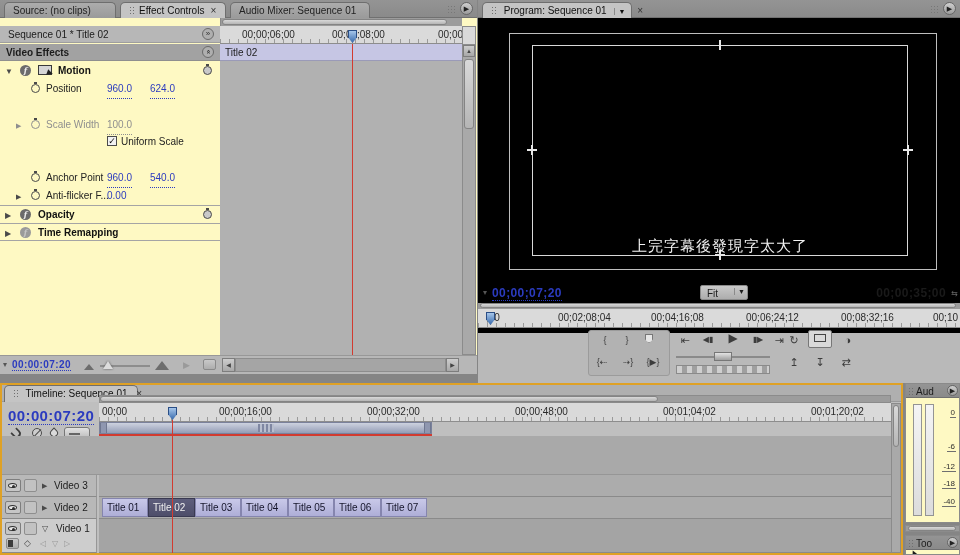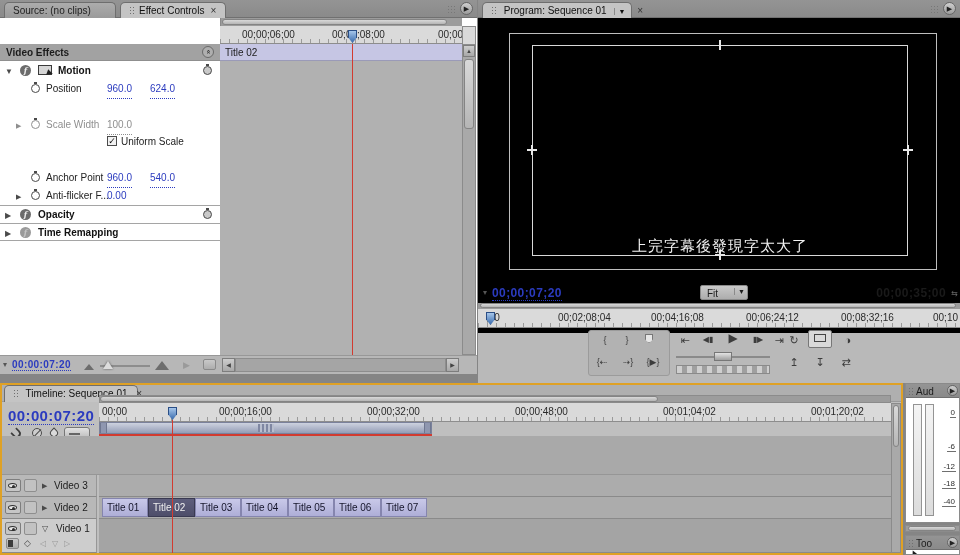--- a/index.html
+++ b/index.html
@@ -1,20 +1,20 @@
 <!DOCTYPE html>
 <html><head>
 <meta charset="utf-8">
 <style>
   html,body{margin:0;padding:0;background:#6F6F6F;}
   *{box-sizing:border-box;font-family:"Liberation Sans","DejaVu Sans",sans-serif;}
   #app{position:relative;width:960px;height:555px;background:#858585;overflow:hidden;font-size:10px;color:#1c1c1c;}
   .r{position:absolute;}
   
-  .panel{background:#ffffff;}
+  .panel{background:#fef9c3;}
   .tabbar{background:linear-gradient(#949494,#8A8A8A);border-bottom:1px solid #707070;}
   .tab{position:absolute;top:2px;height:16px;padding:2px 8px 0 8px;border:1px solid #6E6E6E;border-bottom:none;
        border-radius:5px 5px 0 0;background:linear-gradient(#ACACAC,#9A9A9A);white-space:nowrap;color:#222;}
   .tab.active{background:#C4C4C4;color:#111;}
   .tab .x{margin-left:6px;font-size:10px;color:#333;}
   .grip{display:inline-block;width:6px;height:9px;margin-right:4px;vertical-align:-1px;
         background:radial-gradient(#6f6f6f 34%,transparent 36%) 0 0/3px 3px;}
   .pmenu{position:absolute;width:13px;height:13px;border-radius:50%;background:linear-gradient(#CFCFCF,#9C9C9C);
         border:1px solid #666;color:#222;font-size:7px;line-height:11px;text-align:center;}
   .pgrip{position:absolute;width:10px;height:8px;background:radial-gradient(#777 30%,transparent 34%) 0 0/3px 3px;}
@@ -83,24 +83,29 @@
 </style>
 </head>
 <body>
 
 <div id="app">
 
   <div class="r panel" style="left:0;top:0;width:477px;height:374px;">
     <div class="r tabbar" style="left:0;top:0;width:477px;height:18px;">
       <div class="tab" style="left:4px;width:112px;"><span>Source: (no clips)</span></div>
       <div class="tab active" style="left:120px;width:106px;"><span class="grip"></span><span>Effect Controls</span><span class="x">×</span></div>
+      <div class="tab" style="left:230px;width:140px;"><span>Audio Mixer: Sequence 01</span></div>
       <span class="pgrip" style="right:20px;top:5px;"></span>
       <span class="pmenu" style="right:4px;top:2px;">▶</span>
     </div>
 
+    <div class="r" style="left:0;top:26px;width:220px;height:17px;line-height:17px;background:#B7B7B7;border-bottom:1px solid #9E9E9E;">
+      <span style="position:absolute;left:8px;">Sequence 01 * Title 02</span>
+      <span class="circbtn" style="position:absolute;right:6px;top:2px;">»</span>
+    </div>
 
     <div class="r" style="left:0;top:44px;width:220px;height:17px;line-height:17px;background:#A2A2A2;border-bottom:1px solid #8F8F8F;font-weight:bold;">
       <span style="position:absolute;left:6px;">Video Effects</span>
       <span class="circbtn" style="position:absolute;right:6px;top:2px;transform:rotate(90deg);">«</span>
     </div>
 
     <div class="ec-row" style="top:62px;">
       <span class="tri" style="left:5px;font-size:8px;">▼</span>
       <span class="fxc" style="left:20px;">f</span>
       <span class="motg" style="left:38px;"></span>

